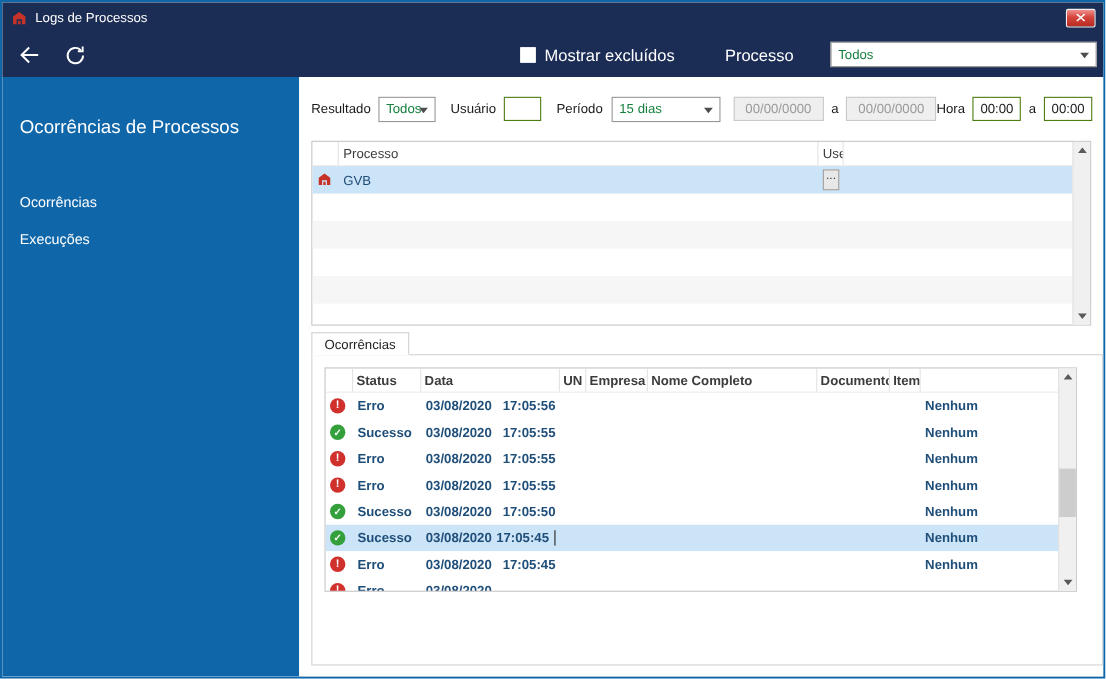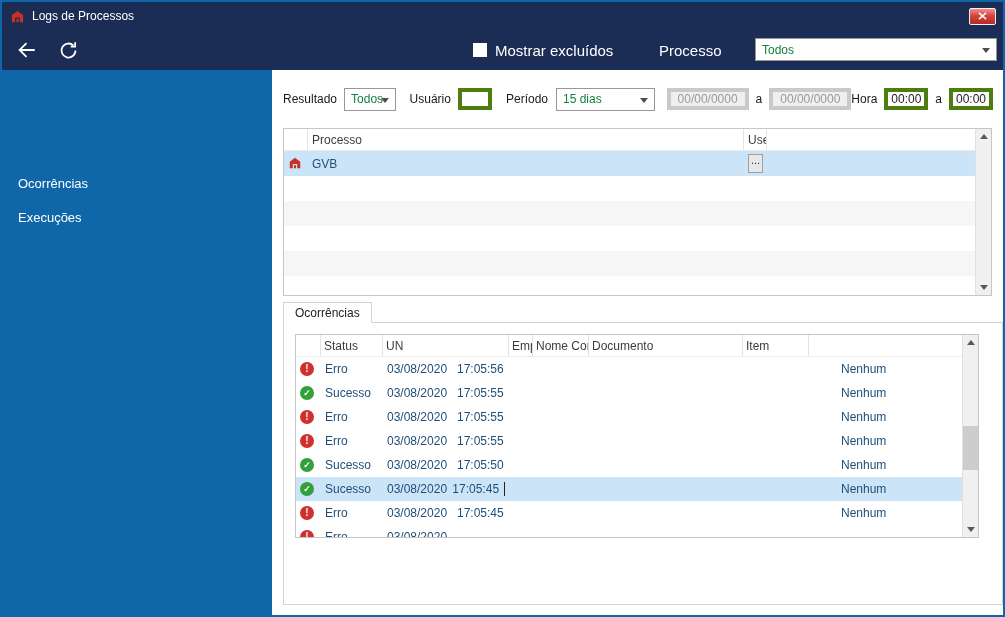--- a/index.html
+++ b/index.html
@@ -33,21 +33,21 @@
   .side-title { position:absolute; left:16px; top:36px; font-size:17px; font-weight:400; }
   .side-item { position:absolute; left:16px; font-size:13px; cursor:pointer; }
   .side-item-0 { top:106px; }
   .side-item-1 { top:140px; }
 
   .main { flex:1; background:#fff; position:relative; min-width:0; }
 
   
   .filters { position:absolute; left:11px; right:10px; top:17px; height:24px; display:flex; align-items:center; }
   .f-label { color:#1a1a1a; white-space:nowrap; }
-  .f-input { height:22px; border:4px solid #4d7c0f; padding:0 3px; font:inherit; color:#222; background:#fff; }
+  .f-input { height:22px; border:1px solid #4d7c0f; padding:0 3px; font:inherit; color:#222; background:#fff; }
   .f-input:disabled { background:#efefef; color:#9a9a9a; border-color:#c9c9c9; }
   .c-resultado { width:56px; margin-left:7px; }
   .l-usuario  { margin-left:14px; }
   .i-usuario  { width:34px; margin-left:7px; }
   .l-periodo  { margin-left:14px; }
   .c-periodo  { width:112px; margin-left:8px; }
   .i-date     { width:82px; text-align:center; margin-left:12px; }
   .f-sep      { margin-left:7px; }
   .i-date2    { margin-left:7px; }
   .l-hora     { margin-left:auto; }
@@ -71,21 +71,21 @@
   .pg-row { height:25px; color:var(--grid-text,#1f4e79); }
   .pg-row.alt { background:#f6f6f6; }
   .pg-row.selected { background:var(--selection,#cce4f7); }
   .cell { padding:0 4px; overflow:hidden; white-space:nowrap; display:flex; align-items:center; height:100%; }
   .proc-icon { width:15px; height:15px; display:flex; }
   .more-btn { width:27px; height:19px; background:#e8e8e8; border:1px solid #9f9f9f; font:inherit; font-size:11px; line-height:1; cursor:pointer; color:#333; padding:0 0 6px 0; }
 
   
   .tabstrip { position:absolute; left:11px; top:232px; z-index:2; }
   .tab { display:inline-block; height:21px; padding:3px 11px 0 11px; background:#fff; border:1px solid #d2d2d2; border-bottom:1px solid #fff; font-size:12px; color:#222; cursor:pointer; }
-  .tabpage { position:absolute; left:11px; top:252px; width:720px; height:283px; border:1px solid #d2d2d2; background:#fff; }
+  .tabpage { position:absolute; left:11px; top:252px; width:720px; height:283px; border:1px solid #d2d2d2; background:#fff;font-weight:bold; }
 
   
   .ogrid { position:absolute; left:11px; top:11px; width:684px; height:204px; border:1px solid #c6c6c6; background:#fff; display:flex; }
   .og-main { flex:1; overflow:hidden; min-width:0; }
   .og-header, .og-row { display:grid; grid-template-columns:25px 62px 126px 24px 56px 154px 66px 28px 1fr; align-items:center; }
   .og-header { height:22px; border-bottom:1px solid #ececec; }
   .og-header .hc { padding:0 3px; }
   .og-row { height:24px; color:var(--grid-text,#1f4e79); }
   .og-row.selected { background:var(--selection,#cce4f7); }
   .status-icon { width:14px; height:14px; border-radius:50%; color:#fff; font-size:10px; line-height:14px; text-align:center; font-weight:bold; display:inline-block; }
@@ -138,20 +138,21 @@
     <span class="tb-check-label">Mostrar excluídos</span>
     <span class="tb-proc-label">Processo</span>
     <div class="combo tb-combo">
       <span>Todos</span>
     </div>
   </div>
 
   <div class="body">
 
     <div class="sidebar">
+      <div class="side-title">Ocorrências de Processos</div>
       <div class="side-item side-item-0">Ocorrências</div>
       <div class="side-item side-item-1">Execuções</div>
     </div>
 
     <div class="main">
 
       <div class="filters">
         <span class="f-label">Resultado</span>
         <div class="combo c-resultado">
           <span>Todos</span>
@@ -216,20 +217,21 @@
         <div class="tab">Ocorrências</div>
       </div>
 
       <div class="tabpage">
 
         <div class="ogrid">
           <div class="og-main">
             <div class="og-header">
               <div class="hc"></div>
               <div class="hc">Status</div>
+              <div class="hc">Data</div>
               <div class="hc">UN</div>
               <div class="hc">Empresa</div>
               <div class="hc">Nome Completo</div>
               <div class="hc">Documento</div>
               <div class="hc">Item</div>
             </div>
             <div id="og-body">
                 <div class="og-row">
     <div class="cell">
                     <span class="status-icon err"></span>

